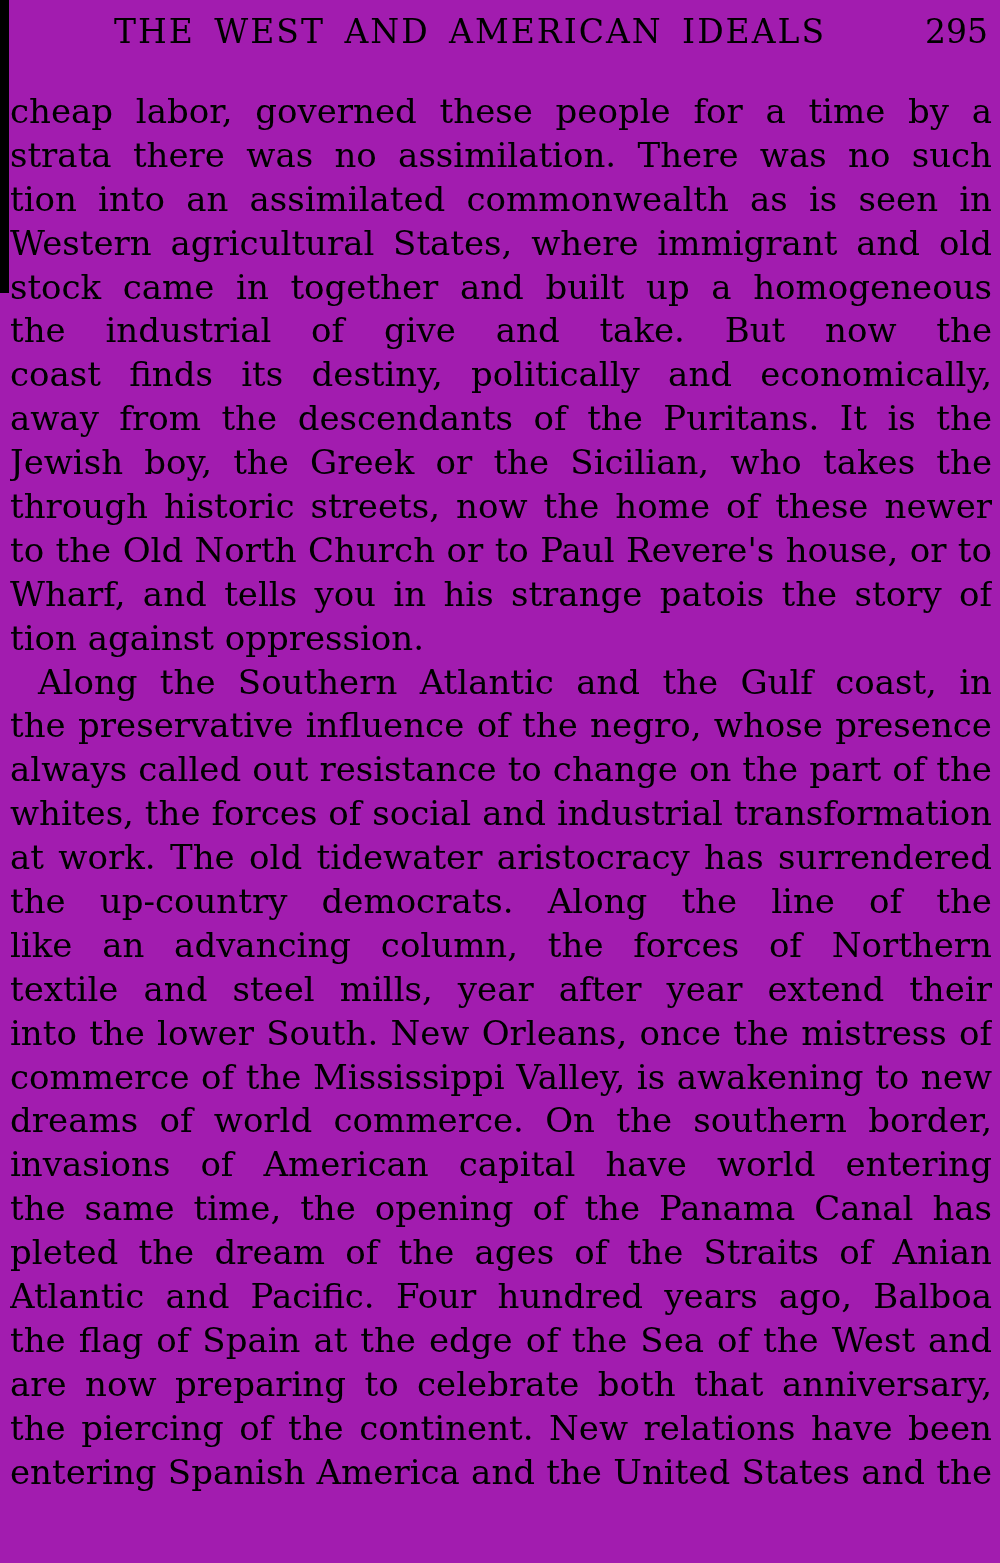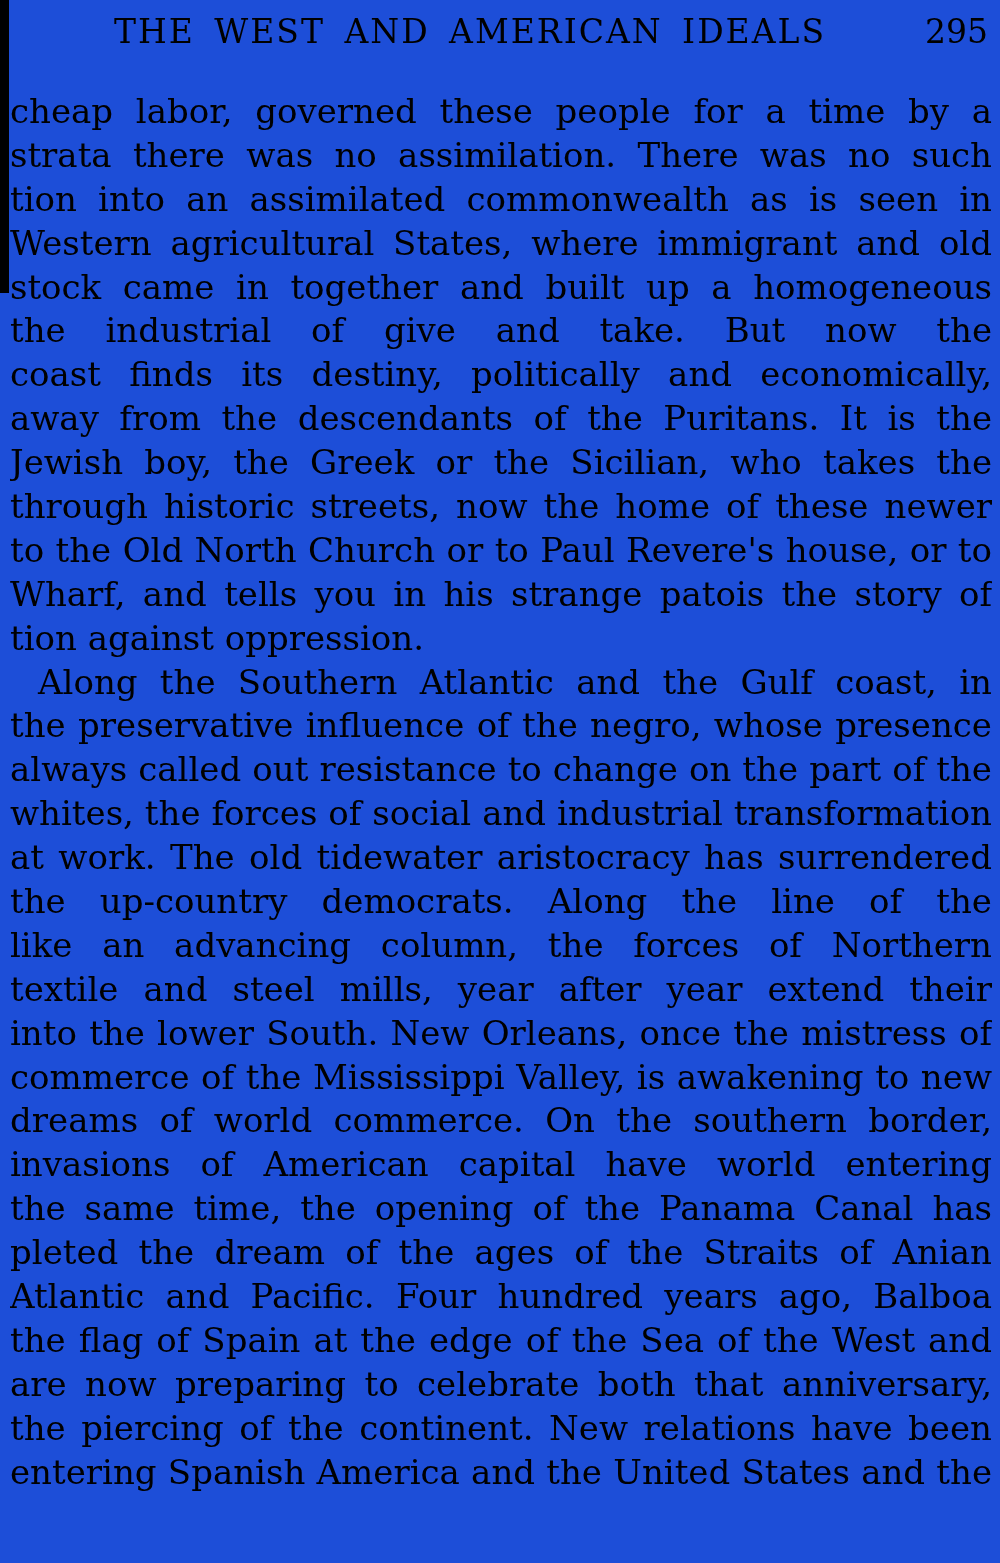--- a/index.html
+++ b/index.html
@@ -4,21 +4,21 @@
 <style>
   html, body {
     margin: 0;
     padding: 0;
     background: #ffffff;
   }
   .page {
     position: relative;
     width: 1000px;
     height: 1563px;
-    background: #1d4ed8;
+    background: #a21caf;
     color: #000000;
     font-family: "DejaVu Serif", serif;
     overflow: hidden;
   }
   .scan-artifact {
     position: absolute;
     left: 0;
     top: 0;
     width: 9px;
     height: 293px;

